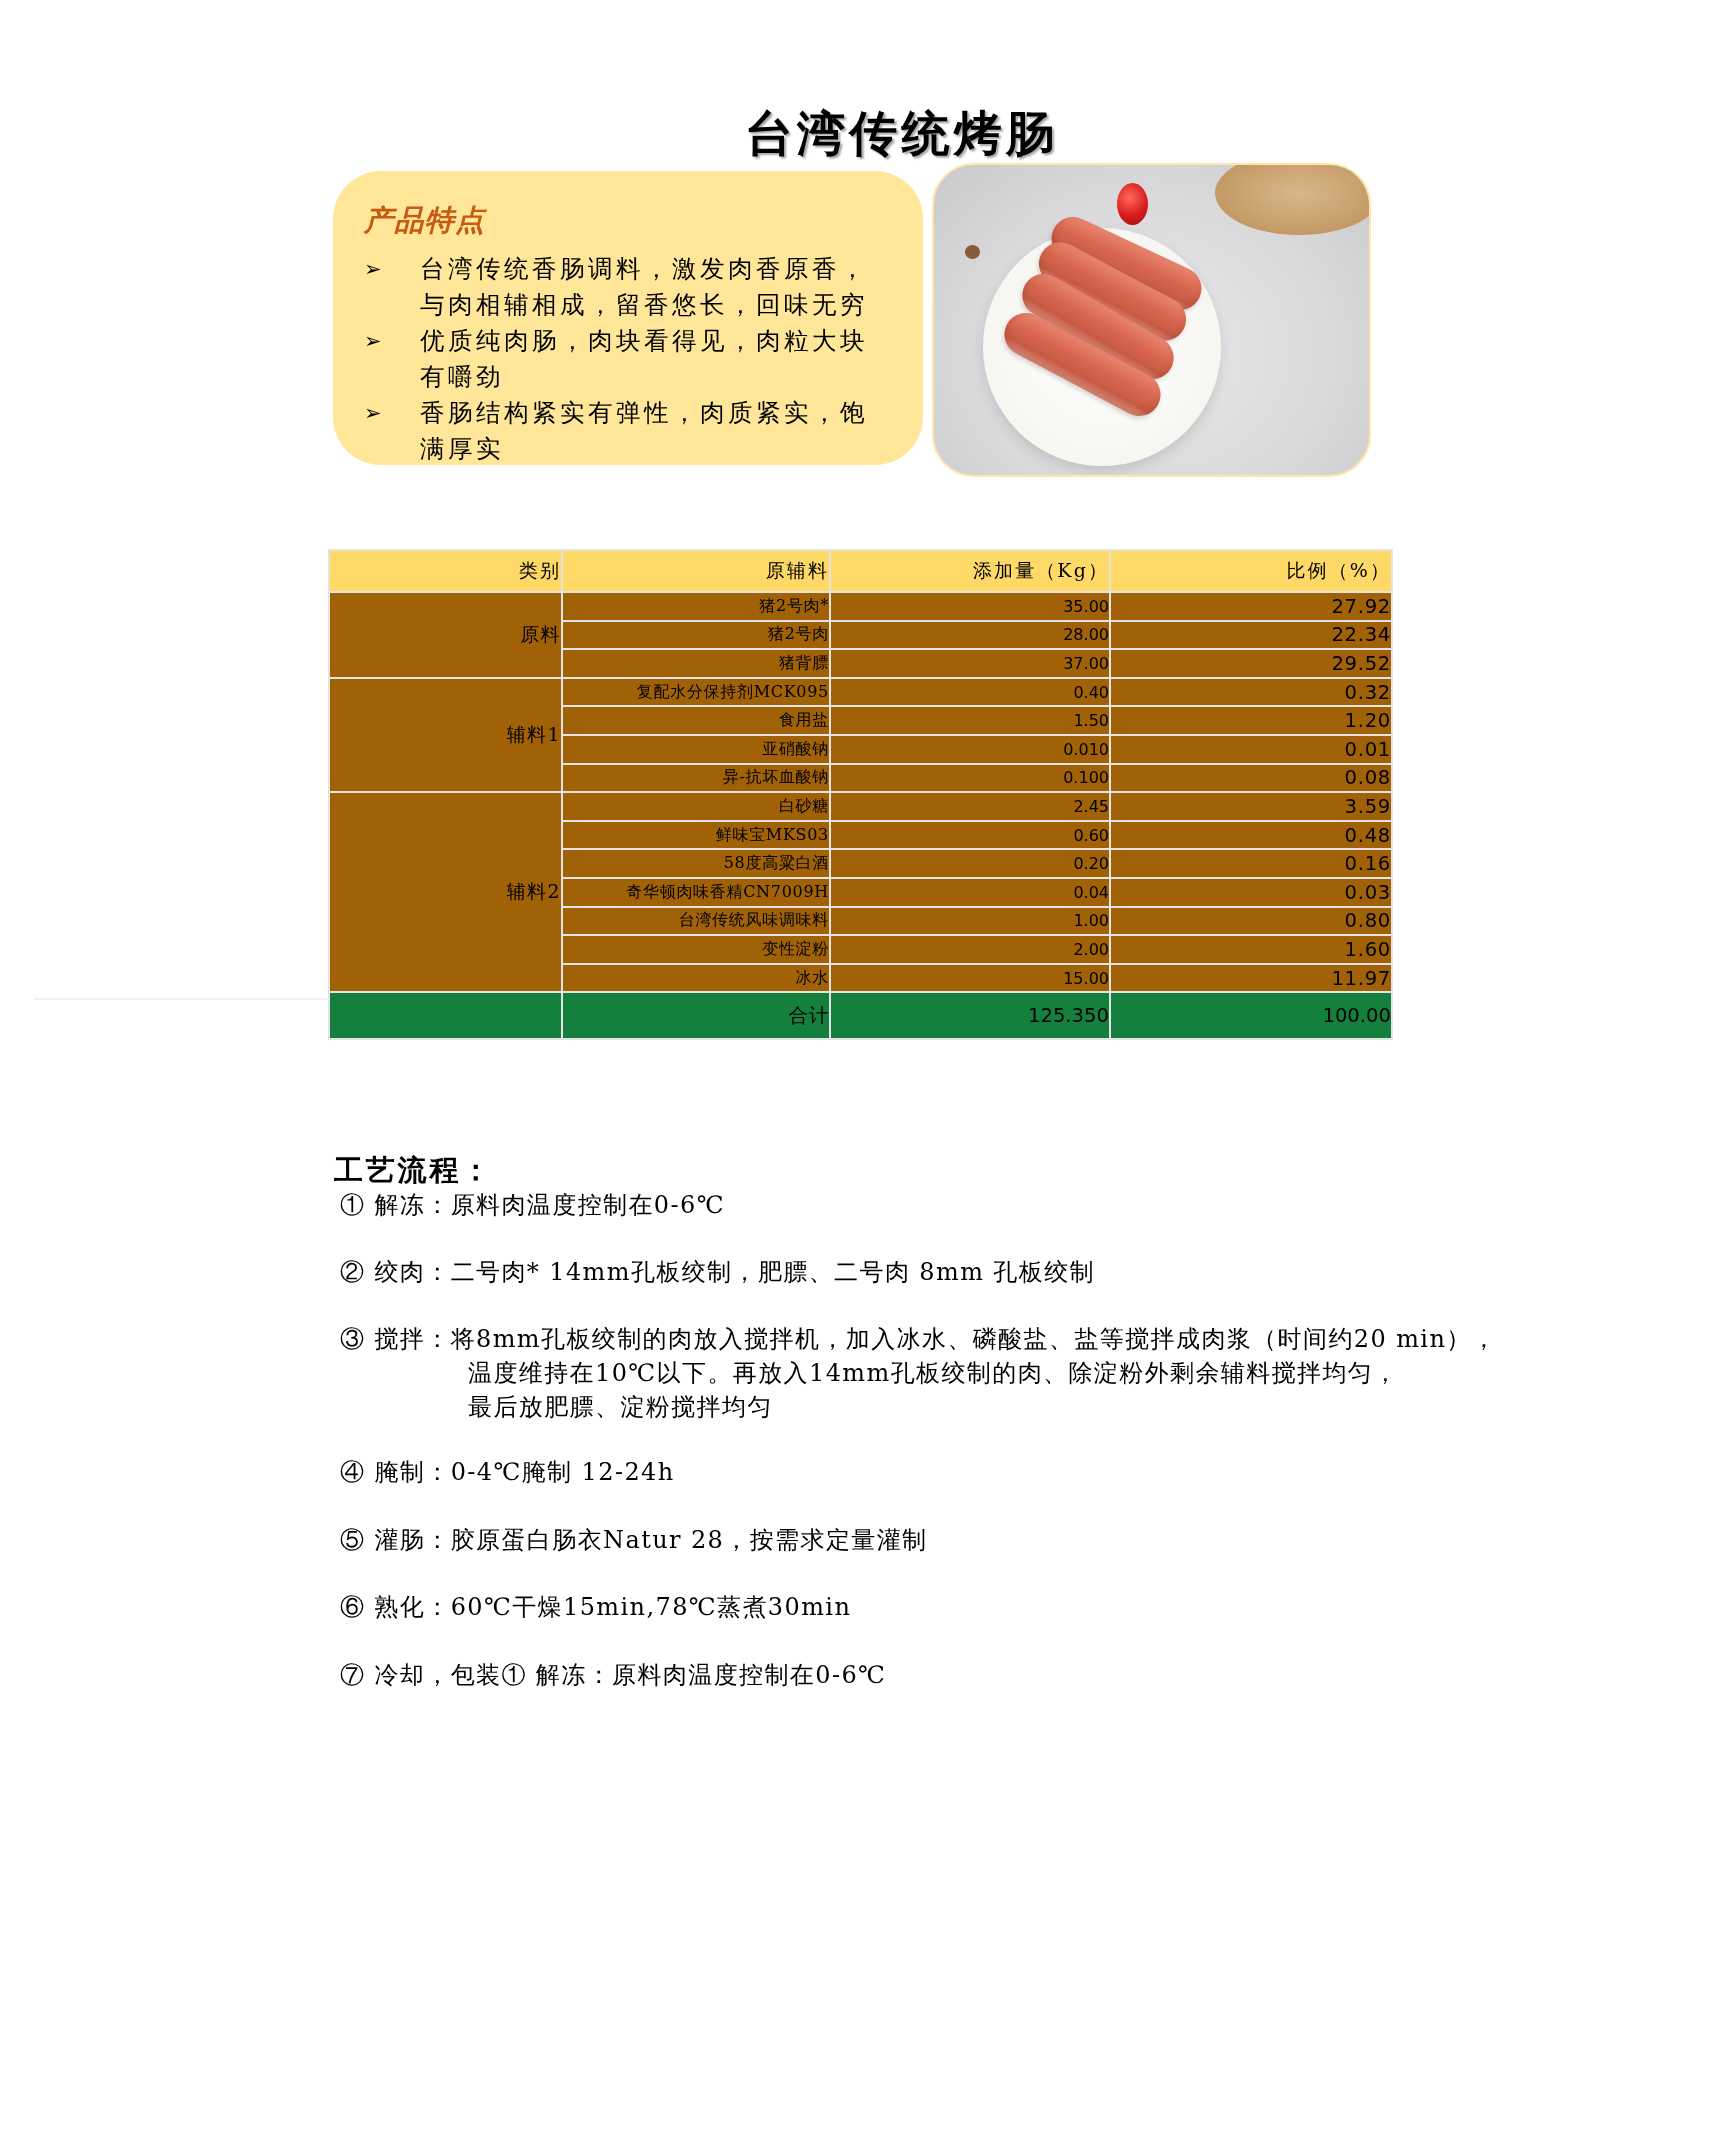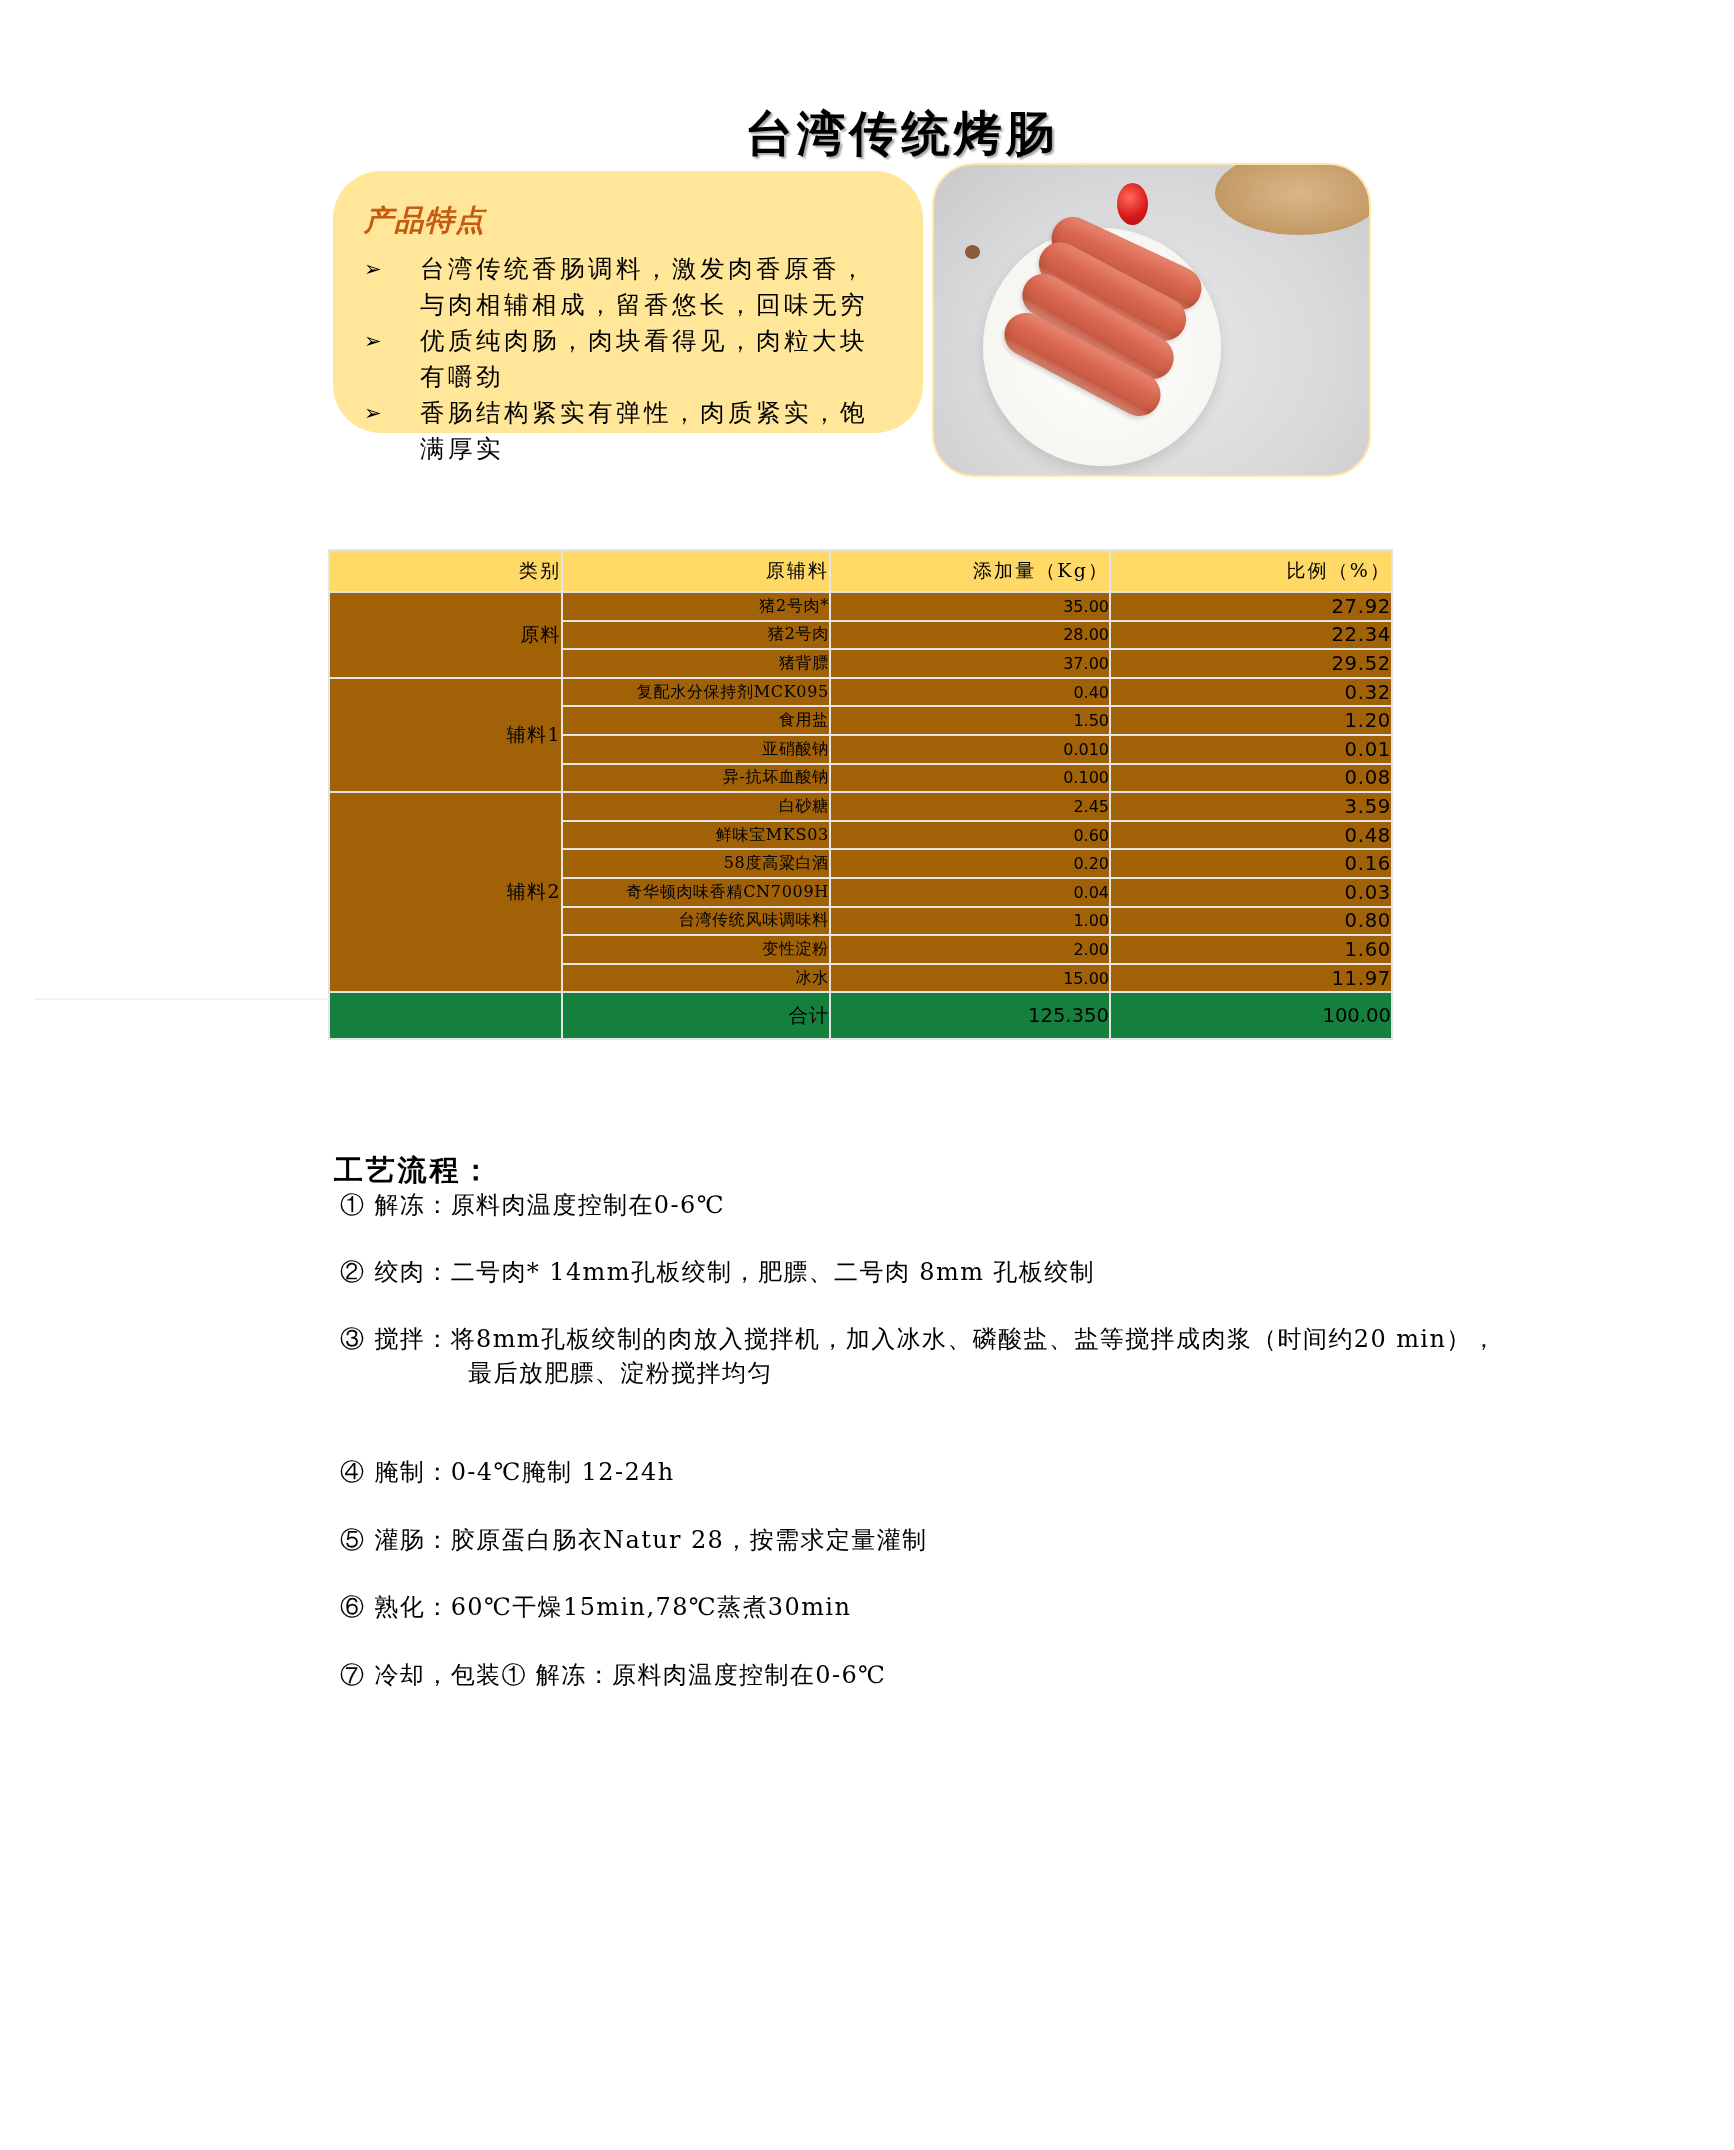--- a/index.html
+++ b/index.html
@@ -3,21 +3,21 @@
 <meta charset="utf-8">
 <style>
   html, body { margin: 0; padding: 0; background: #ffffff; }
   body { width: 1734px; height: 2151px; position: relative; overflow: hidden;
          font-family: "DejaVu Sans", sans-serif; color: #000; }
 
   .page-title { position: absolute; left: 0; width: 1723px; top: 70px; text-align: center;
     font-family: "DejaVu Serif", serif; font-size: 48px; letter-spacing: 4.2px;
     text-shadow: 2.1px 2.1px 2.1px rgba(0,0,0,0.35); line-height: 63px; margin-left: 40px; }
 
-  .feature-box { position: absolute; left: 333px; top: 171px; width: 590px; height: 262px;
+  .feature-box { position: absolute; left: 333px; top: 171px; width: 590px; height: 294px;
     background: #FFE699; border-radius: 48px; box-sizing: border-box; padding: 28px 0 0 31px; }
   .feature-title { font-family: "DejaVu Serif", serif; font-style: italic; font-weight: bold;
     color: #C55A11; font-size: 29px; line-height: 42px; margin-bottom: 9.8px; letter-spacing: 1.4px; }
   .feature-list { list-style: none; margin: 0; padding: 0; }
   .feature-item { position: relative; padding-left: 56px; font-family: "DejaVu Serif", serif;
     font-size: 24.5px; line-height: 36px; letter-spacing: 3.5px; width: 454px; }
   .feature-bullet { position: absolute; left: 0; top: 0; font-size: 21px; }
 
   .product-photo { position: absolute; left: 932px; top: 163px; width: 439px; height: 314px;
     border-radius: 42px; border: 2.1px solid #FFE7A8; overflow: hidden; box-sizing: border-box;
@@ -192,20 +192,21 @@
 <h2 class="process-title">工艺流程：</h2>
 
 <div class="process-step" style="top:1188px;">
   <div>① 解冻：原料肉温度控制在0-6℃</div>
 </div>
 <div class="process-step" style="top:1255px;">
   <div>② 绞肉：二号肉* 14mm孔板绞制，肥膘、二号肉 8mm 孔板绞制</div>
 </div>
 <div class="process-step" style="top:1322px;">
   <div>③ 搅拌：将8mm孔板绞制的肉放入搅拌机，加入冰水、磷酸盐、盐等搅拌成肉浆（时间约20 min），</div>
+  <div class="step-cont">温度维持在10℃以下。再放入14mm孔板绞制的肉、除淀粉外剩余辅料搅拌均匀，</div>
   <div class="step-cont">最后放肥膘、淀粉搅拌均匀</div>
 </div>
 <div class="process-step" style="top:1455px;">
   <div>④ 腌制：0-4℃腌制 12-24h</div>
 </div>
 <div class="process-step" style="top:1523px;">
   <div>⑤ 灌肠：胶原蛋白肠衣Natur 28，按需求定量灌制</div>
 </div>
 <div class="process-step" style="top:1590px;">
   <div>⑥ 熟化：60℃干燥15min,78℃蒸煮30min</div>

